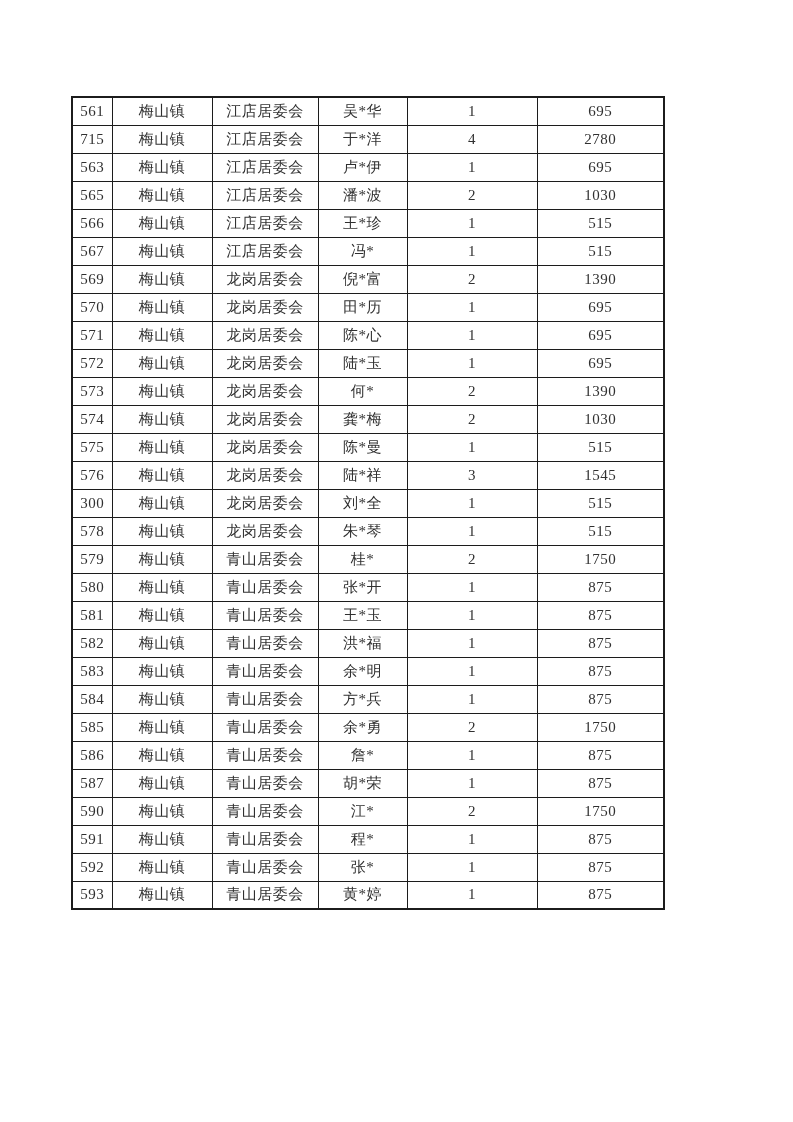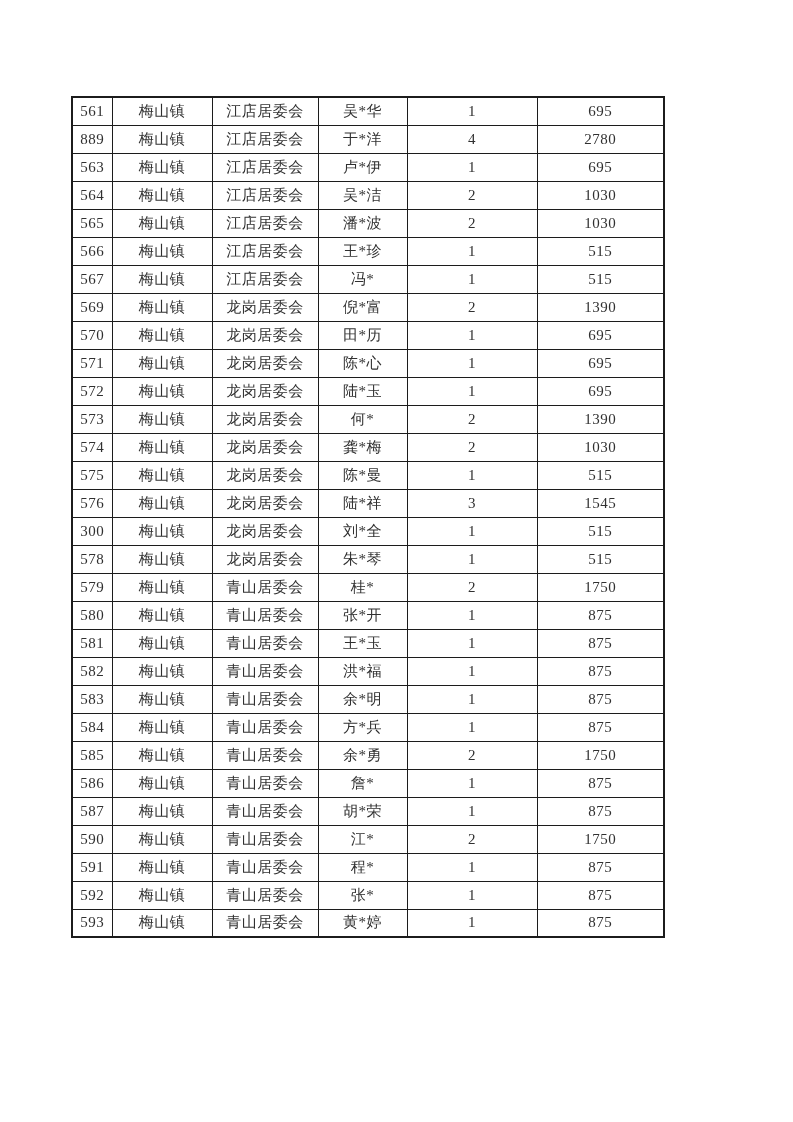--- a/index.html
+++ b/index.html
@@ -53,45 +53,37 @@
         <tr>
           <td>561</td>
           <td>梅山镇</td>
           <td>江店居委会</td>
           <td>吴*华</td>
           <td>1</td>
           <td>695</td>
         </tr>
 
         <tr>
-          <td>889</td>
+          <td>715</td>
           <td>梅山镇</td>
           <td>江店居委会</td>
           <td>于*洋</td>
           <td>4</td>
           <td>2780</td>
         </tr>
 
         <tr>
           <td>563</td>
           <td>梅山镇</td>
           <td>江店居委会</td>
           <td>卢*伊</td>
           <td>1</td>
           <td>695</td>
         </tr>
 
-        <tr>
-          <td>564</td>
-          <td>梅山镇</td>
-          <td>江店居委会</td>
-          <td>吴*洁</td>
-          <td>2</td>
-          <td>1030</td>
-        </tr>
 
         <tr>
           <td>565</td>
           <td>梅山镇</td>
           <td>江店居委会</td>
           <td>潘*波</td>
           <td>2</td>
           <td>1030</td>
         </tr>
 

